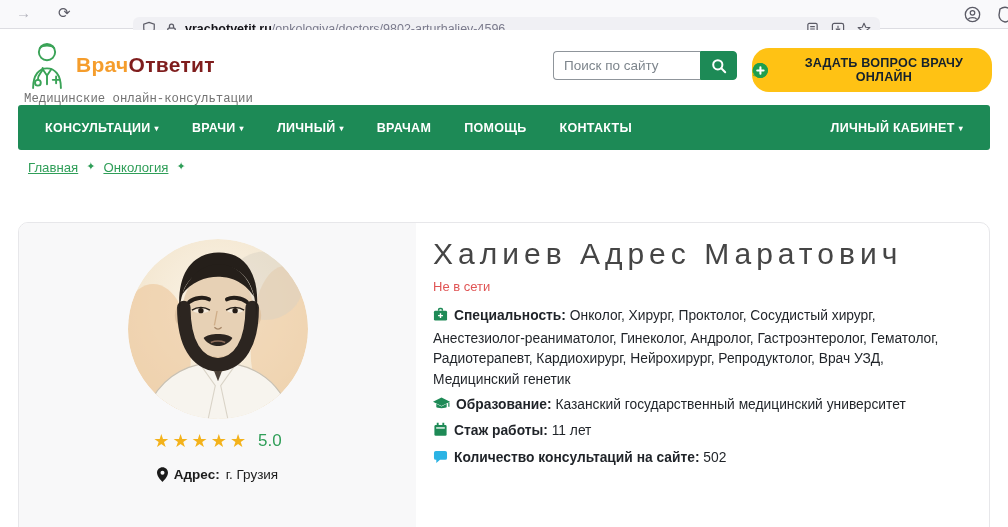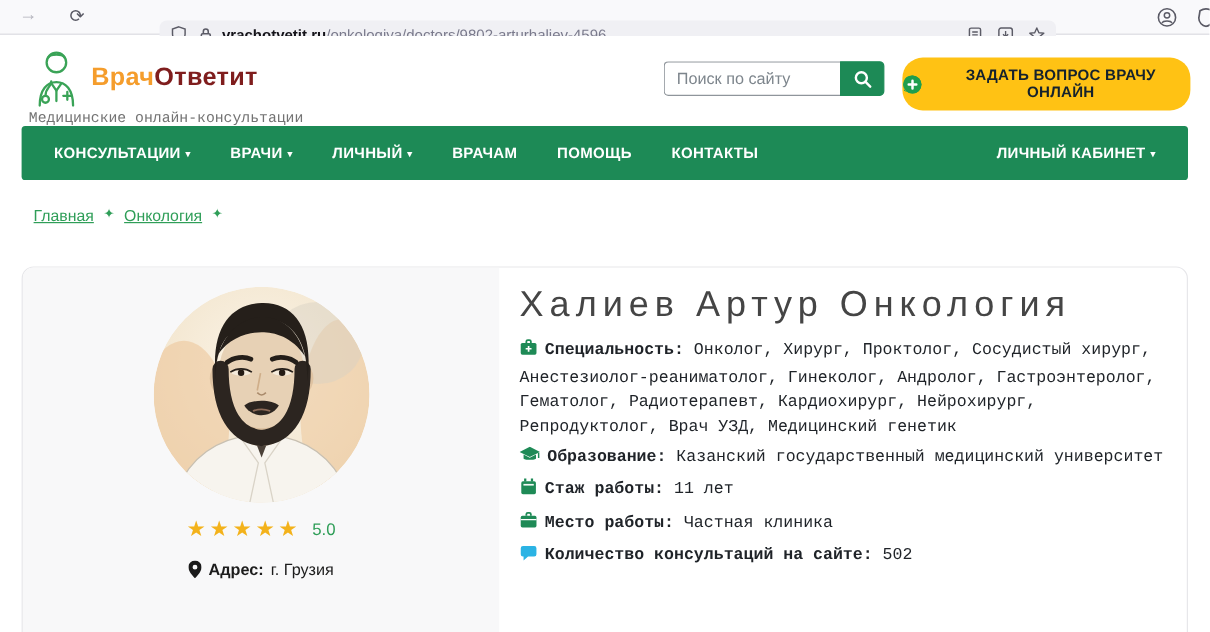--- a/index.html
+++ b/index.html
@@ -49,45 +49,45 @@
   
   .mainnav { position:absolute; left:18px; top:105px; width:972px; height:45px;
              background:#1d8a56; border-radius:3px; display:flex; align-items:center;
              padding:0 27px; gap:33px; }
   .nav-item { color:#fff; font-size:12.5px; font-weight:bold; letter-spacing:.3px;
               cursor:pointer; white-space:nowrap; }
   .nav-caret { font-size:8px; margin-left:4px; position:relative; top:-1px; }
   .nav-account { margin-left:auto; }
 
   
-  .breadcrumbs { position:absolute; left:28px; top:172px; font-size:13.2px; color:#2f9e58;
+  .breadcrumbs { position:absolute; left:28px; top:160px; font-size:13.2px; color:#2f9e58;
                  display:flex; align-items:flex-start; }
   .crumb { color:#2f9e58; text-decoration:underline; cursor:pointer; }
   .crumb-sep { margin:0 8px; font-size:11px; color:#2f9e58; }
 
   
   .card { position:absolute; left:18px; top:222px; width:972px; height:420px;
           background:#fff; border:1px solid #e7e7ea; border-radius:10px;
           display:flex; overflow:hidden; }
   .card-left { width:397px; background:#f8f8f9; display:flex; flex-direction:column;
                align-items:center; padding-top:16px; flex:0 0 auto; }
   .portrait { width:180px; height:180px; border-radius:50%; overflow:hidden; }
   .rating-row { margin-top:11px; display:flex; align-items:center; }
   .stars { color:#f3b21b; font-size:18px; letter-spacing:3px; }
-  .rating-val { margin-left:9px; font-size:14px; color:#2f9e58; }
+  .rating-val { margin-left:9px; font-size:17px; color:#2f9e58; }
   .address-row { margin-top:15px; display:flex; align-items:center; gap:6px;
                  font-size:13.5px; color:#1c1c1c; }
   .address-label { font-weight:bold; }
 
   .card-right { flex:1; padding:14px 18px 0 17px; }
   .doc-name { font-size:30px; font-weight:normal; color:#454545; letter-spacing:5px;
               line-height:1.1; }
   .doc-status { margin-top:9px; font-size:13px; color:#e05555; }
   .fields { margin-top:12px; max-width:560px; }
-  .field { font-size:13.8px; line-height:1.5; color:#1f2328; margin-bottom:4px;font-family:Liberation Mono, monospace; }
+  .field { font-size:13.8px; line-height:1.5; color:#1f2328; margin-bottom:4px; }
   .field .f-icon { display:inline-block; vertical-align:-2px; margin-right:6px; }
   .field .f-label { font-weight:bold; }
   .star-glyph { color:#ffc107; font-size:15px; margin-right:6px; }
 </style>
 </head>
 <body>
 
 <div class="stage">
 
   <div class="chrome">
@@ -238,21 +238,22 @@
       <div class="address-row">
         <svg width="11" height="15" viewBox="0 0 12 16">
           <path d="M6 0 C2.7 0 0 2.7 0 6 C0 10.5 6 16 6 16 C6 16 12 10.5 12 6 C12 2.7 9.3 0 6 0 Z M6 8.2 A2.2 2.2 0 1 1 6 3.8 A2.2 2.2 0 0 1 6 8.2 Z" fill="#1b1b1b" fill-rule="evenodd"></path>
         </svg>
         <span class="address-label">Адрес:</span>
         <span>г. Грузия</span>
       </div>
     </div>
 
     <div class="card-right">
-      <h1 class="doc-name">Халиев Артур Онкология</h1>
+      <h1 class="doc-name">Халиев Адрес Маратович</h1>
+      <div class="doc-status">Не в сети</div>
 
       <div class="fields">
         <div class="field">
           <span class="f-icon"><svg width="15" height="15" viewBox="0 0 16 16">
                 <path d="M6 4 V2.8 A1.3 1.3 0 0 1 7.3 1.5 H8.7 A1.3 1.3 0 0 1 10 2.8 V4" stroke="#1e8a56" stroke-width="1.6" fill="none"></path>
                 <rect x="1" y="4" width="14" height="10.5" rx="1.5" fill="#1e8a56"></rect>
                 <path d="M8 6.7 V11.8 M5.4 9.2 H10.6" stroke="#fff" stroke-width="1.5"></path>
               </svg></span><span class="f-label">Специальность:</span> <span>Онколог, Хирург, Проктолог, Сосудистый хирург, Анестезиолог-реаниматолог, Гинеколог, Андролог, Гастроэнтеролог, Гематолог, Радиотерапевт, Кардиохирург, Нейрохирург, Репродуктолог, Врач УЗД, Медицинский генетик</span>
         </div>
         <div class="field">
@@ -263,27 +264,20 @@
               </svg></span><span class="f-label">Образование:</span> <span>Казанский государственный медицинский университет</span>
         </div>
         <div class="field">
           <span class="f-icon"><svg width="15" height="15" viewBox="0 0 16 16">
                 <path d="M5 0.8 V3.4 M11 0.8 V3.4" stroke="#1e8a56" stroke-width="2"></path>
                 <rect x="1.5" y="3.2" width="13" height="11.5" rx="1.5" fill="#1e8a56"></rect>
                 <rect x="3.4" y="5.6" width="9.2" height="1.5" fill="#fff" opacity=".95"></rect>
               </svg></span><span class="f-label">Стаж работы:</span> <span>11 лет</span>
         </div>
         <div class="field">
-          <span class="f-icon"><svg width="15" height="15" viewBox="0 0 16 16">
-                <path d="M6 4 V2.8 A1.3 1.3 0 0 1 7.3 1.5 H8.7 A1.3 1.3 0 0 1 10 2.8 V4" stroke="#1e8a56" stroke-width="1.6" fill="none"></path>
-                <rect x="1" y="4" width="14" height="10.5" rx="1.5" fill="#1e8a56"></rect>
-                <path d="M1 7.5 H15" stroke="#fff" stroke-width="1.2"></path>
-              </svg></span><span class="f-label">Место работы:</span> <span>Частная клиника</span>
-        </div>
-        <div class="field">
           <span class="f-icon"><svg width="15" height="14" viewBox="0 0 16 15">
                 <path d="M1 3 A2 2 0 0 1 3 1 H13 A2 2 0 0 1 15 3 V8.5 A2 2 0 0 1 13 10.5 H7.5 L3.5 14 V10.5 H3 A2 2 0 0 1 1 8.5 Z" fill="#2bb3e4"></path>
               </svg></span><span class="f-label">Количество консультаций на сайте:</span> <span>502</span>
         </div>
       </div>
 
     </div>
   </div>
 
 </div>

